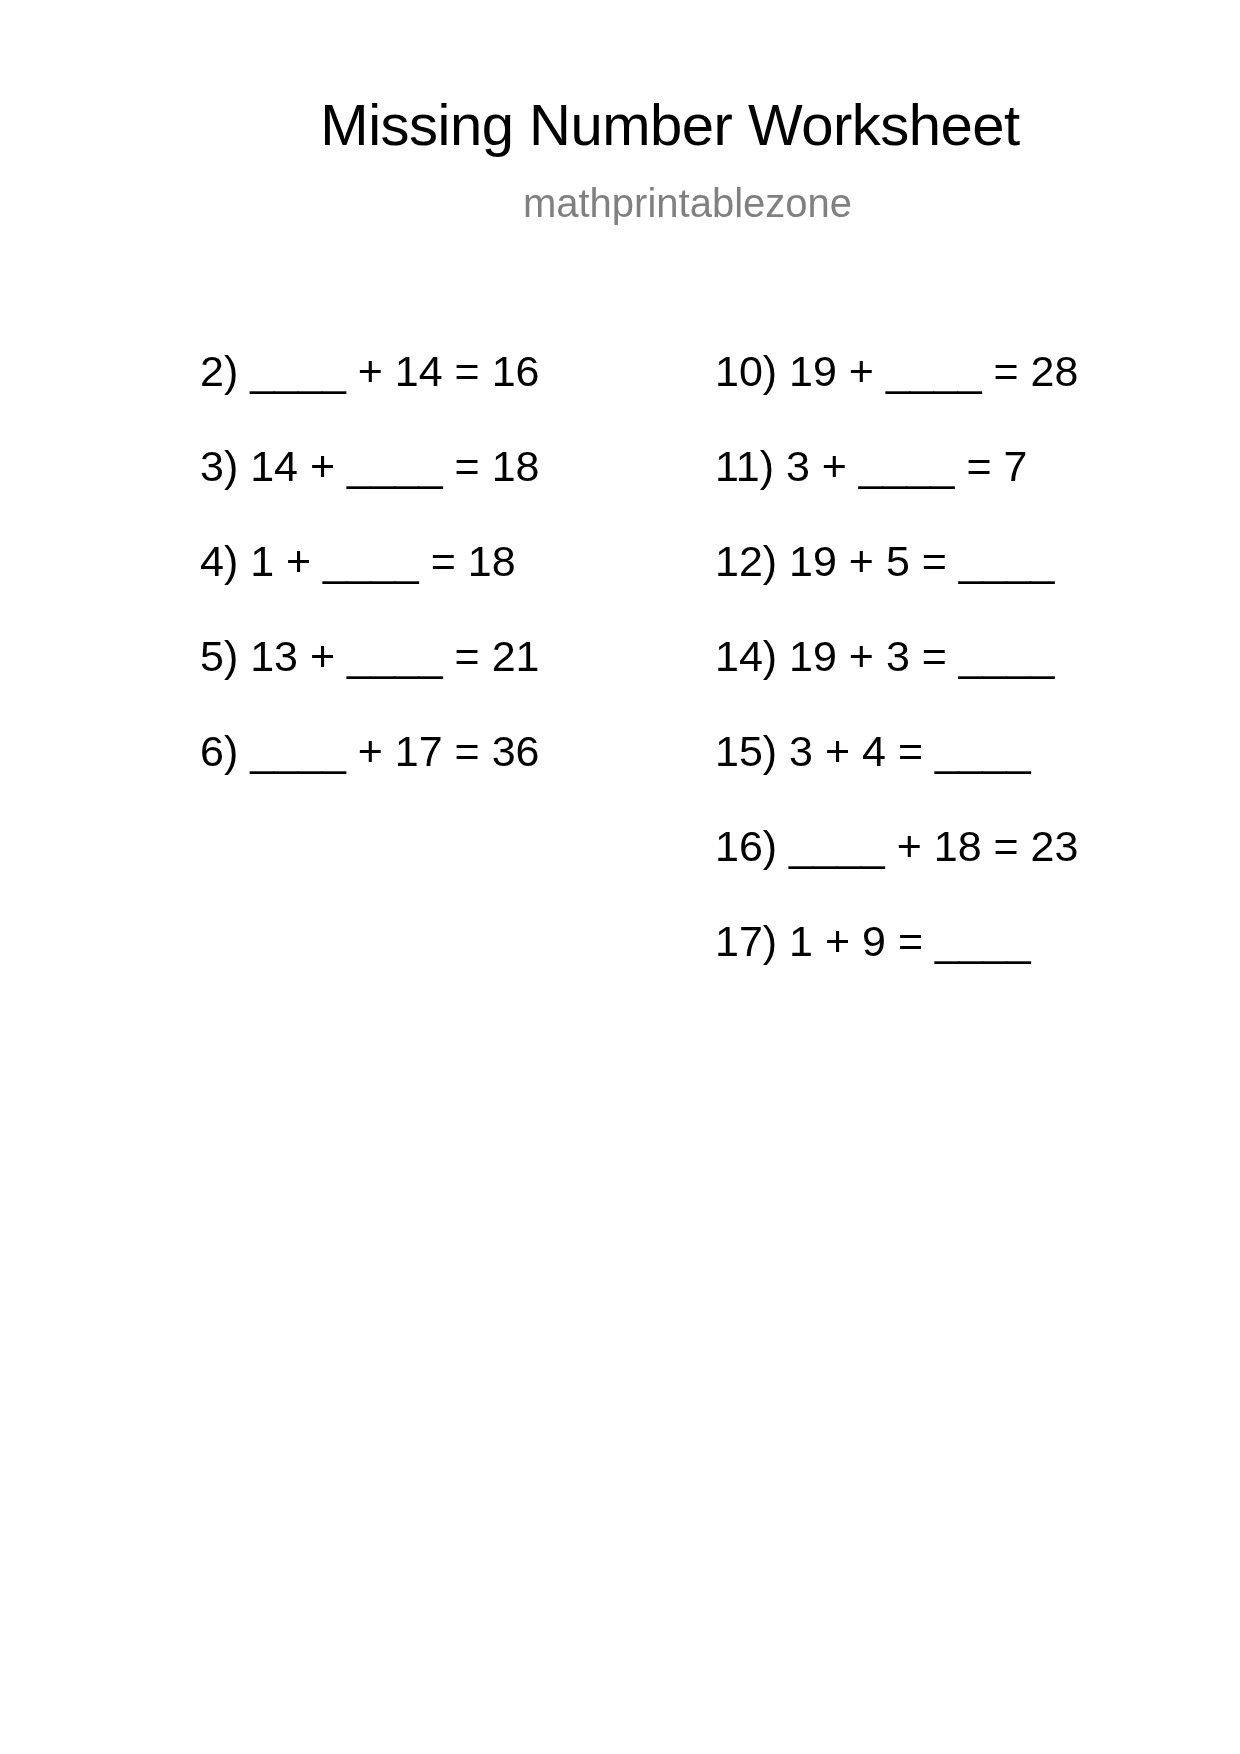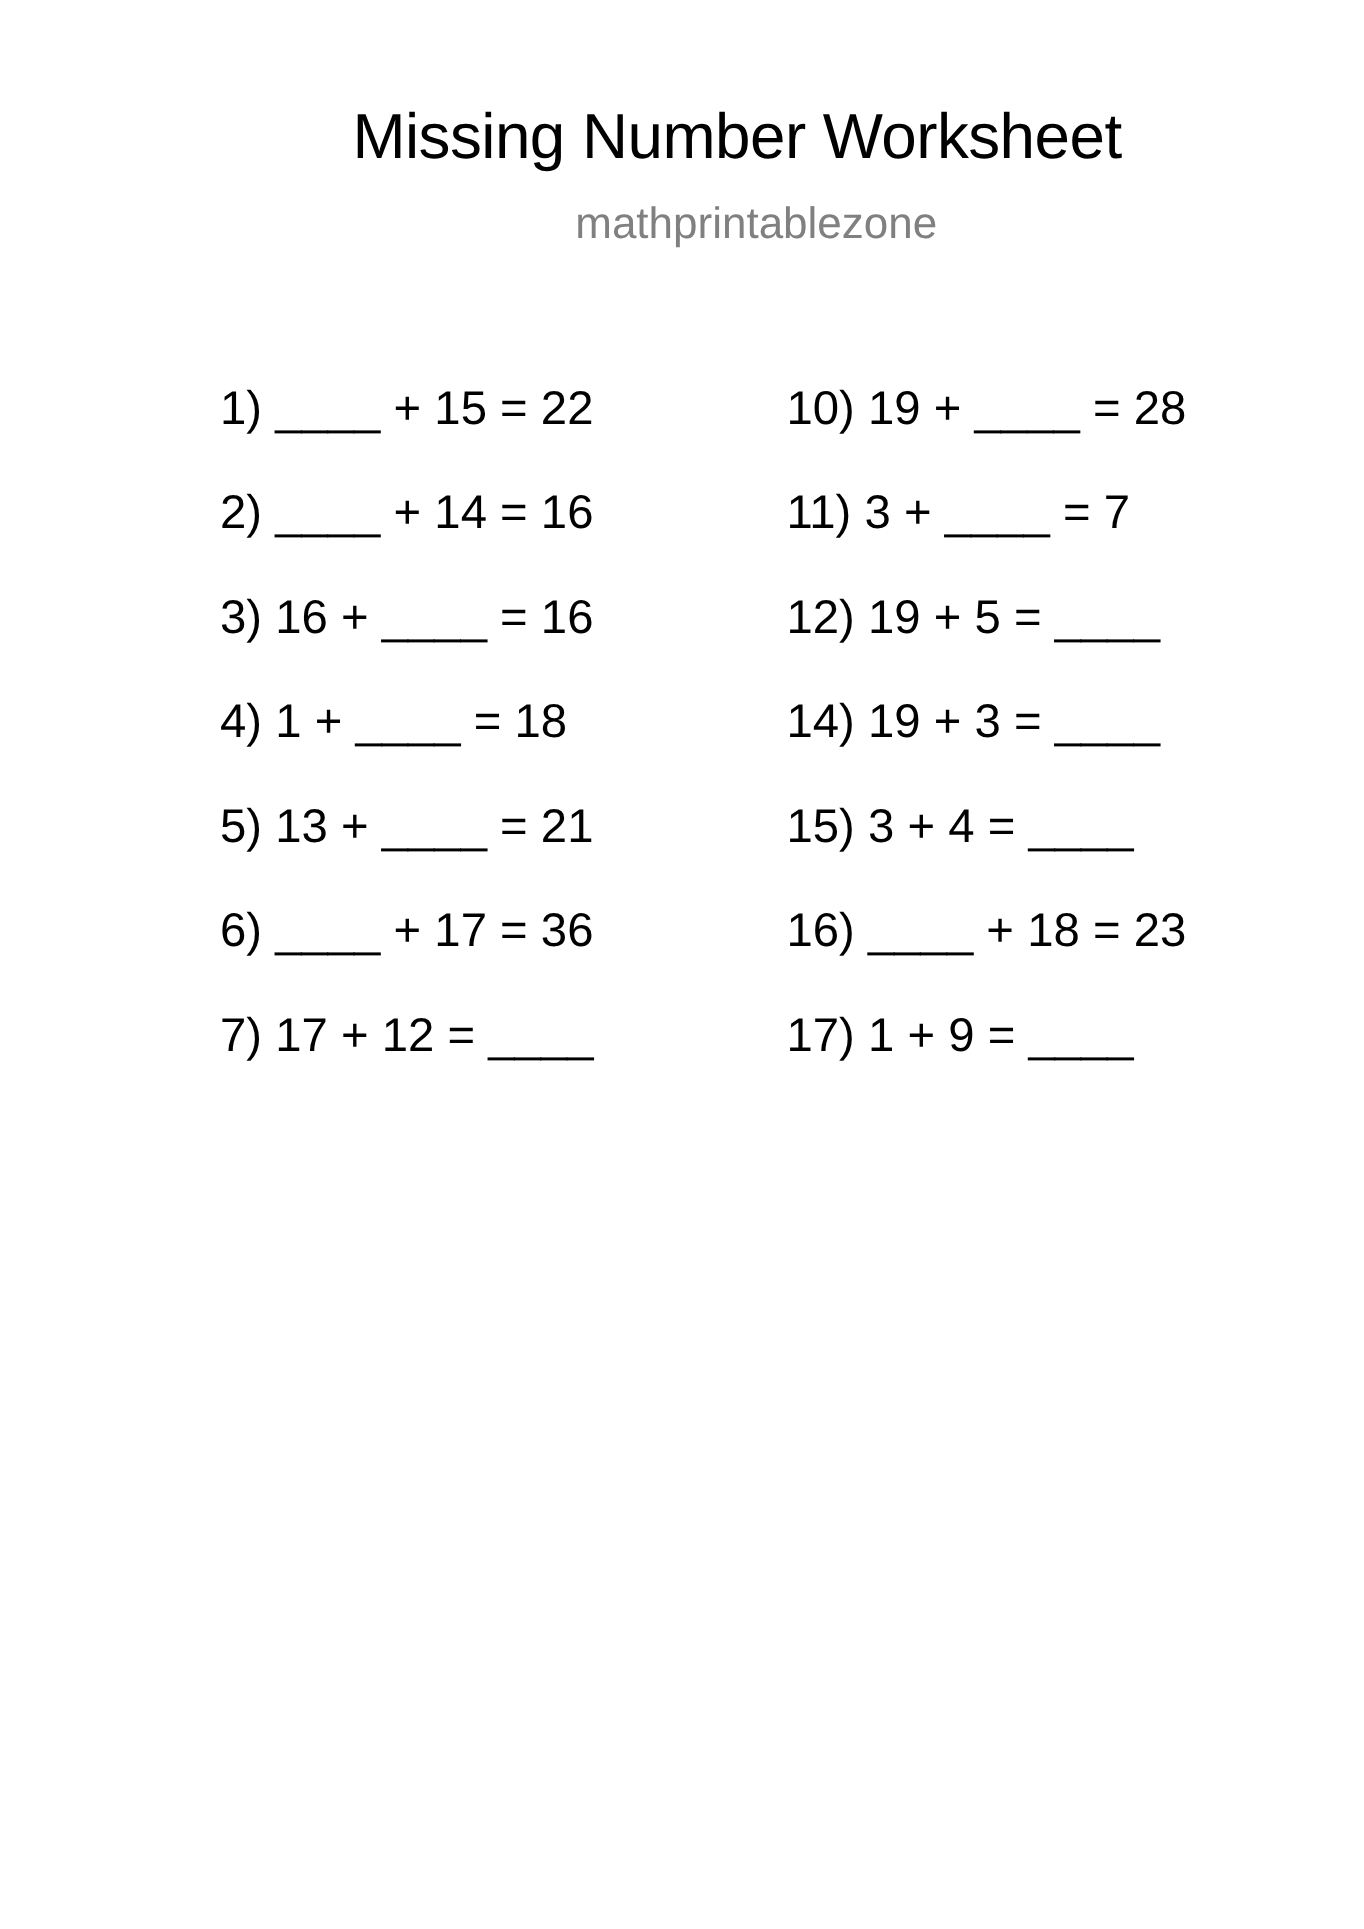--- a/index.html
+++ b/index.html
@@ -48,27 +48,25 @@
       white-space: pre;
     }
   </style>
 </head>
 <body>
 
 <div class="title">Missing Number Worksheet</div>
 <div class="subtitle">mathprintablezone</div>
 
 <div class="col left">
-  <div class="problem">1) ____ + 15 = 22</div>
   <div class="problem">2) ____ + 14 = 16</div>
-  <div class="problem">3) 16 + ____ = 16</div>
+  <div class="problem">3) 14 + ____ = 18</div>
   <div class="problem">4) 1 + ____ = 18</div>
   <div class="problem">5) 13 + ____ = 21</div>
   <div class="problem">6) ____ + 17 = 36</div>
-  <div class="problem">7) 17 + 12 = ____</div>
 </div>
 
 <div class="col right">
   <div class="problem">10) 19 + ____ = 28</div>
   <div class="problem">11) 3 + ____ = 7</div>
   <div class="problem">12) 19 + 5 = ____</div>
   <div class="problem">14) 19 + 3 = ____</div>
   <div class="problem">15) 3 + 4 = ____</div>
   <div class="problem">16) ____ + 18 = 23</div>
   <div class="problem">17) 1 + 9 = ____</div>

